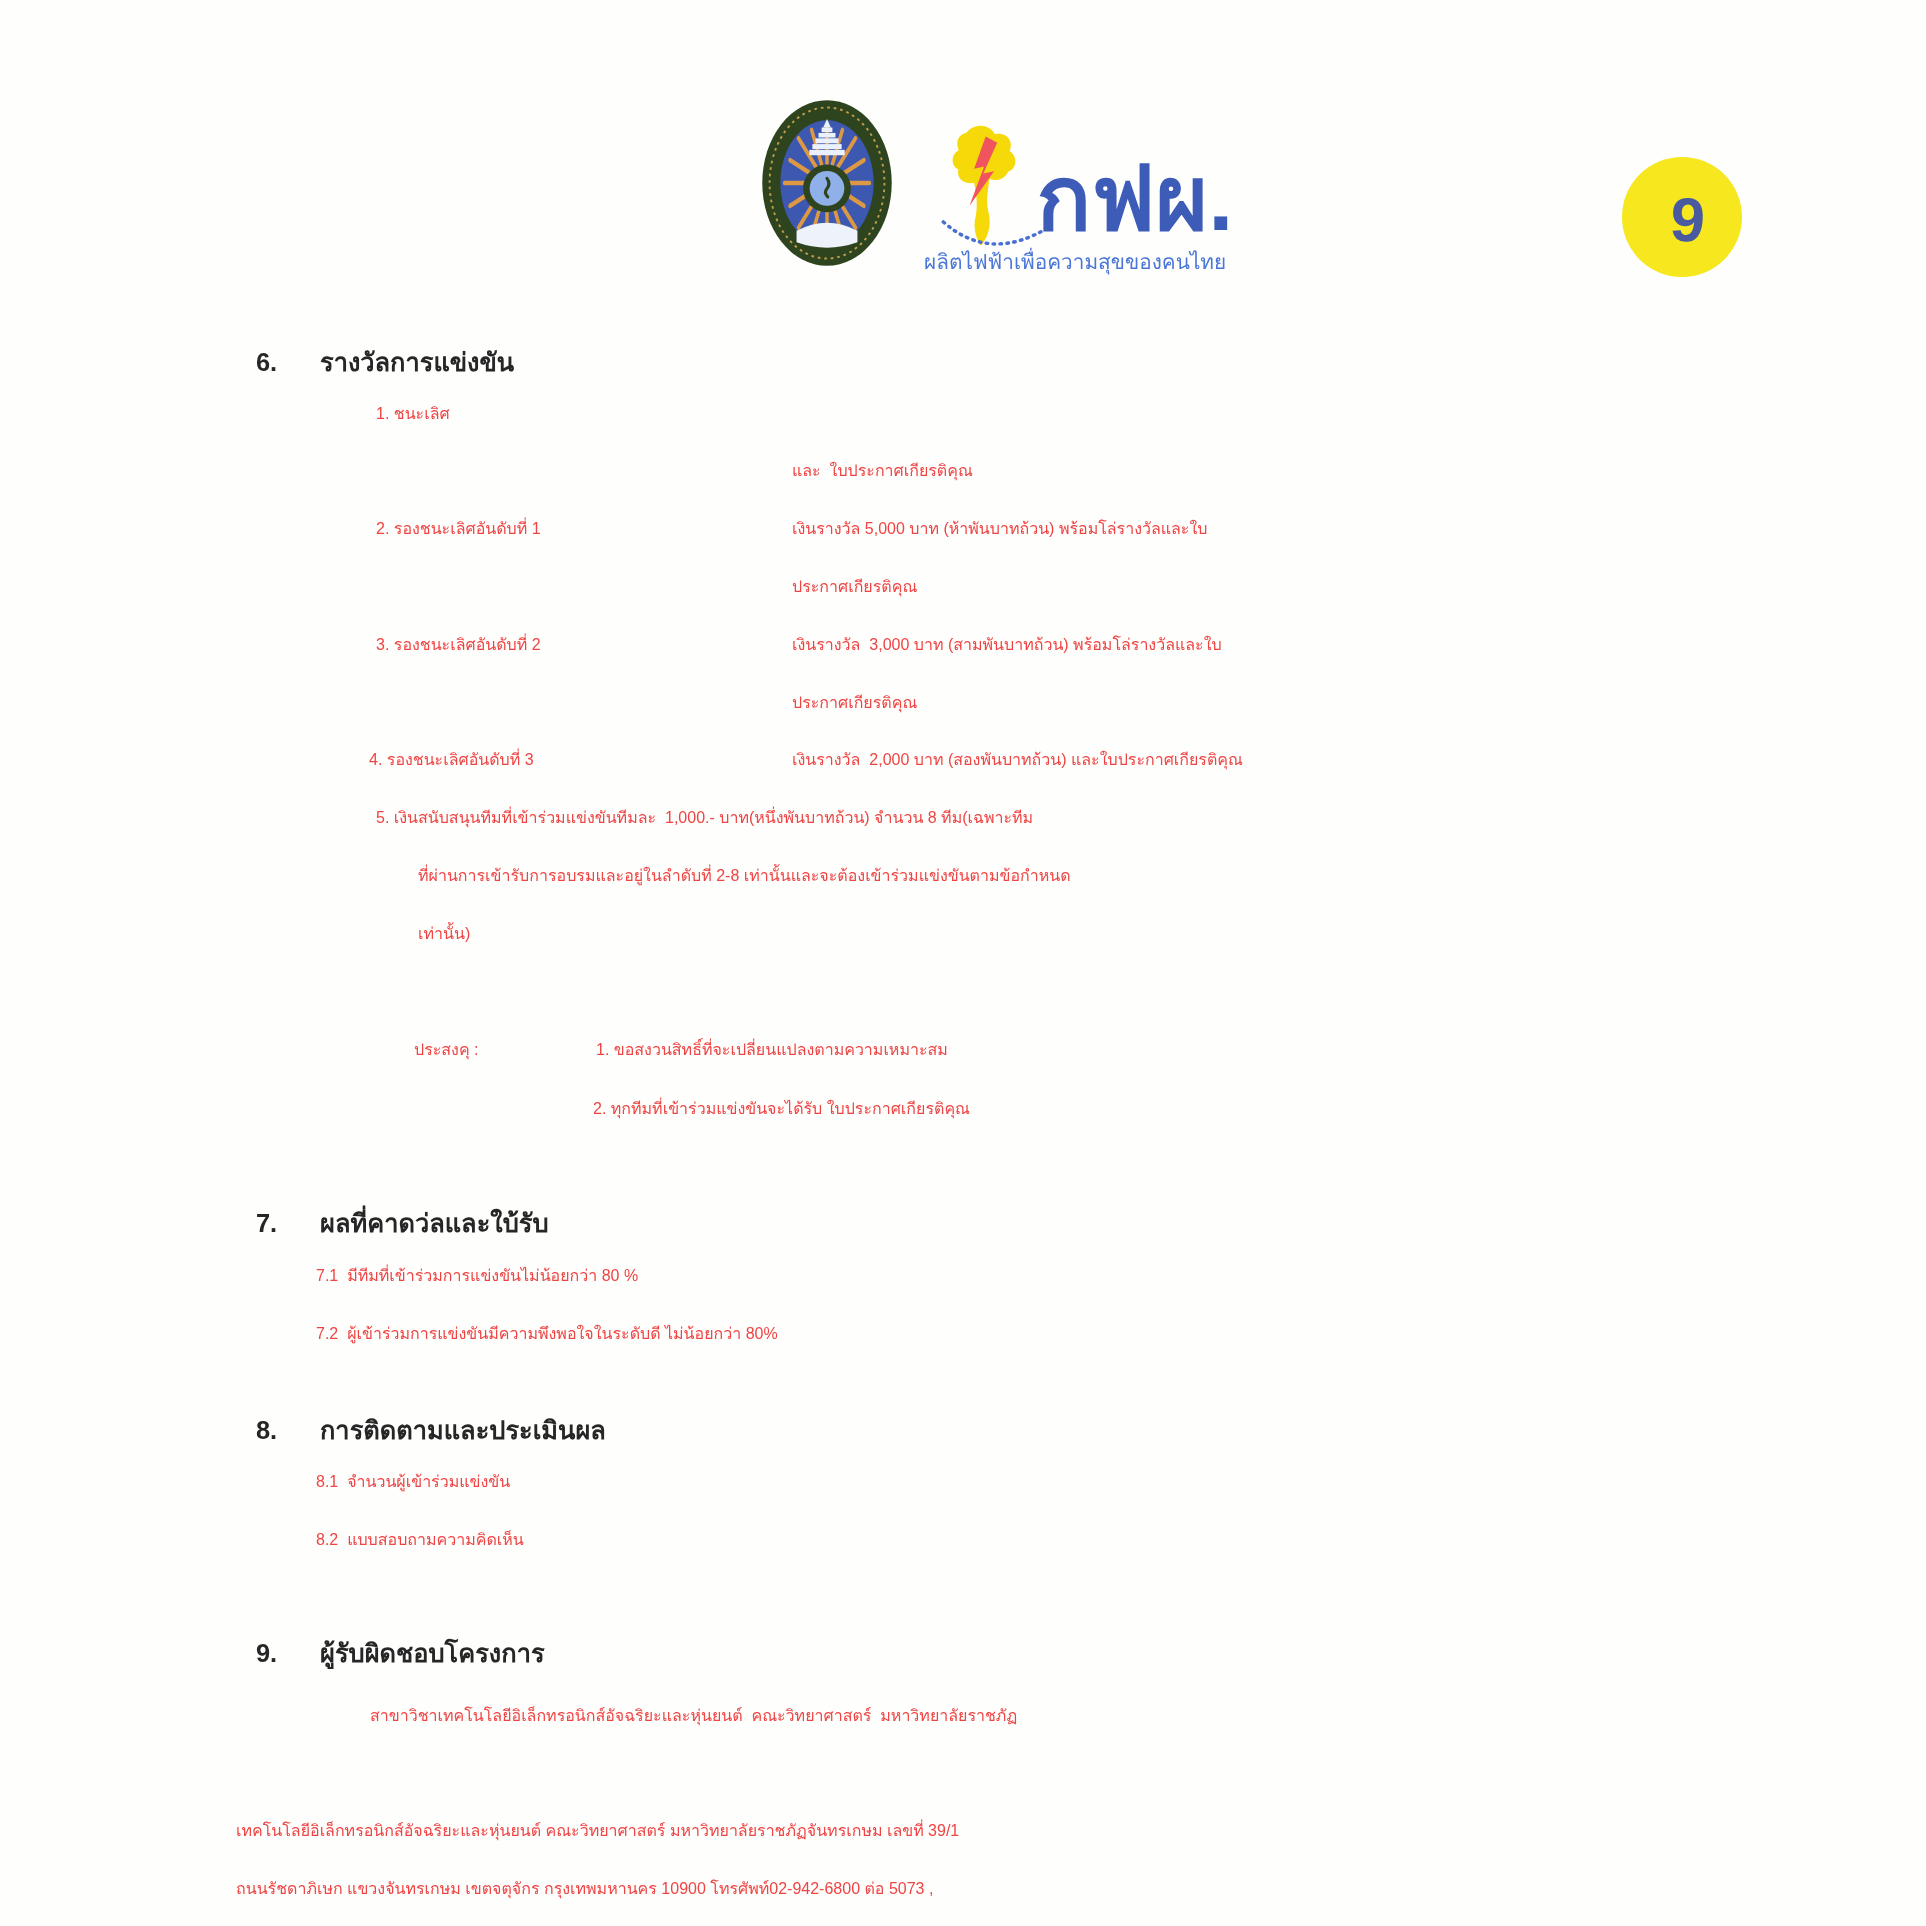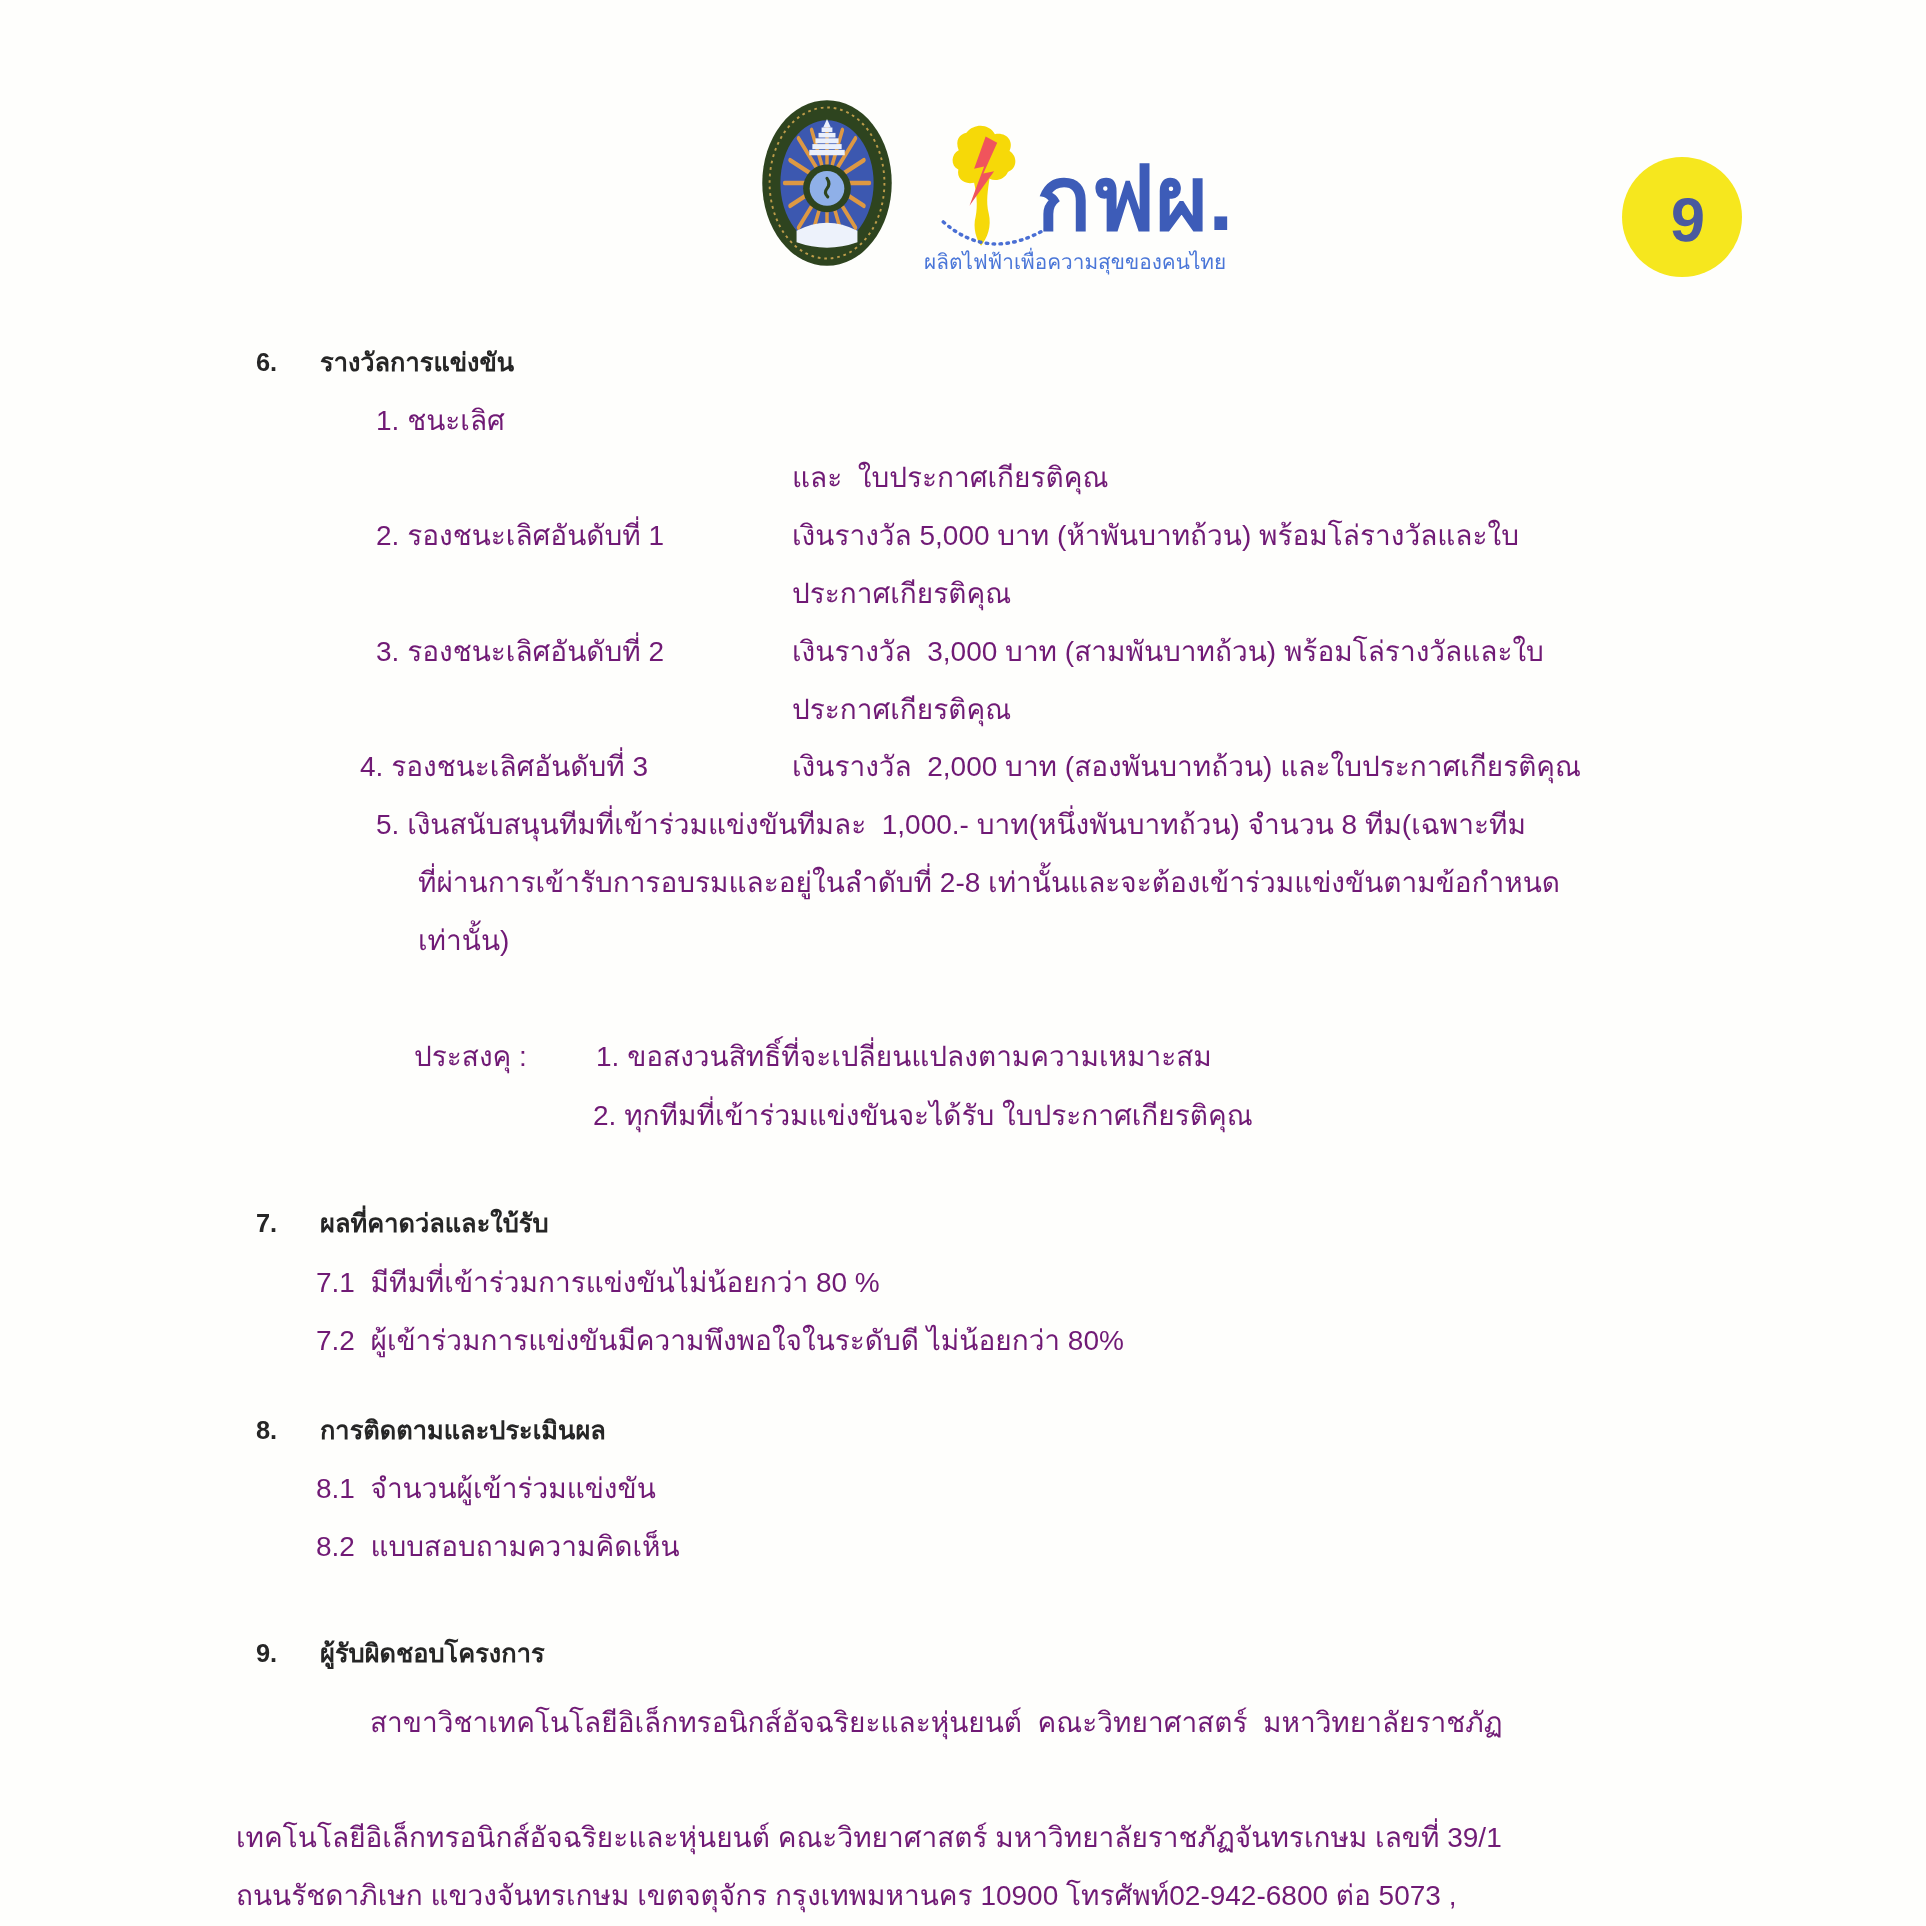--- a/index.html
+++ b/index.html
@@ -13,22 +13,22 @@
   }
   .page {
     position: relative;
     width: 1968px;
     height: 2781px;
     background: #fefefc;
   }
   .ln {
     position: absolute;
     white-space: pre;
-    font-size: 28px;
-    color: #701a75;
+    font-size: 16px;
+    color: #ef4444;
     line-height: 1.2;
   }
   .hd { font-weight: bold; font-size: 25.4px; color: #262626; }
   .badge {
     position: absolute;
     left: 1622px;
     top: 157px;
     width: 120px;
     height: 120px;
     border-radius: 50%;
@@ -108,21 +108,21 @@
   <div class="ln" style="left:792px; top:461px">และ  ใบประกาศเกียรติคุณ</div>
 
   <div class="ln" style="left:376px;  top:519px">2. รองชนะเลิศอันดับที่ 1</div>
   <div class="ln" style="left:792px; top:519px">เงินรางวัล 5,000 บาท (ห้าพันบาทถ้วน) พร้อมโล่รางวัลและใบ</div>
   <div class="ln" style="left:792px; top:577px">ประกาศเกียรติคุณ</div>
 
   <div class="ln" style="left:376px;  top:635px">3. รองชนะเลิศอันดับที่ 2</div>
   <div class="ln" style="left:792px; top:635px">เงินรางวัล  3,000 บาท (สามพันบาทถ้วน) พร้อมโล่รางวัลและใบ</div>
   <div class="ln" style="left:792px; top:693px">ประกาศเกียรติคุณ</div>
 
-  <div class="ln" style="left:360px;  top:750px">4. รองชนะเลิศอันดับที่ 3</div>
+  <div class="ln" style="left:369px;  top:750px">4. รองชนะเลิศอันดับที่ 3</div>
   <div class="ln" style="left:792px; top:750px">เงินรางวัล  2,000 บาท (สองพันบาทถ้วน) และใบประกาศเกียรติคุณ</div>
 
   <div class="ln" style="left:376px;  top:808px">5. เงินสนับสนุนทีมที่เข้าร่วมแข่งขันทีมละ  1,000.- บาท(หนึ่งพันบาทถ้วน) จำนวน 8 ทีม(เฉพาะทีม</div>
   <div class="ln" style="left:418px; top:866px">ที่ผ่านการเข้ารับการอบรมและอยู่ในลำดับที่ 2-8 เท่านั้นและจะต้องเข้าร่วมแข่งขันตามข้อกำหนด</div>
   <div class="ln" style="left:418px; top:924px">เท่านั้น)</div>
 
   <div class="ln" style="left:414px; top:1040px">ประสงคุ :</div>
   <div class="ln" style="left:596px; top:1040px">1. ขอสงวนสิทธิ์ที่จะเปลี่ยนแปลงตามความเหมาะสม</div>
   <div class="ln" style="left:593px; top:1099px">2. ทุกทีมที่เข้าร่วมแข่งขันจะได้รับ ใบประกาศเกียรติคุณ</div>
 

